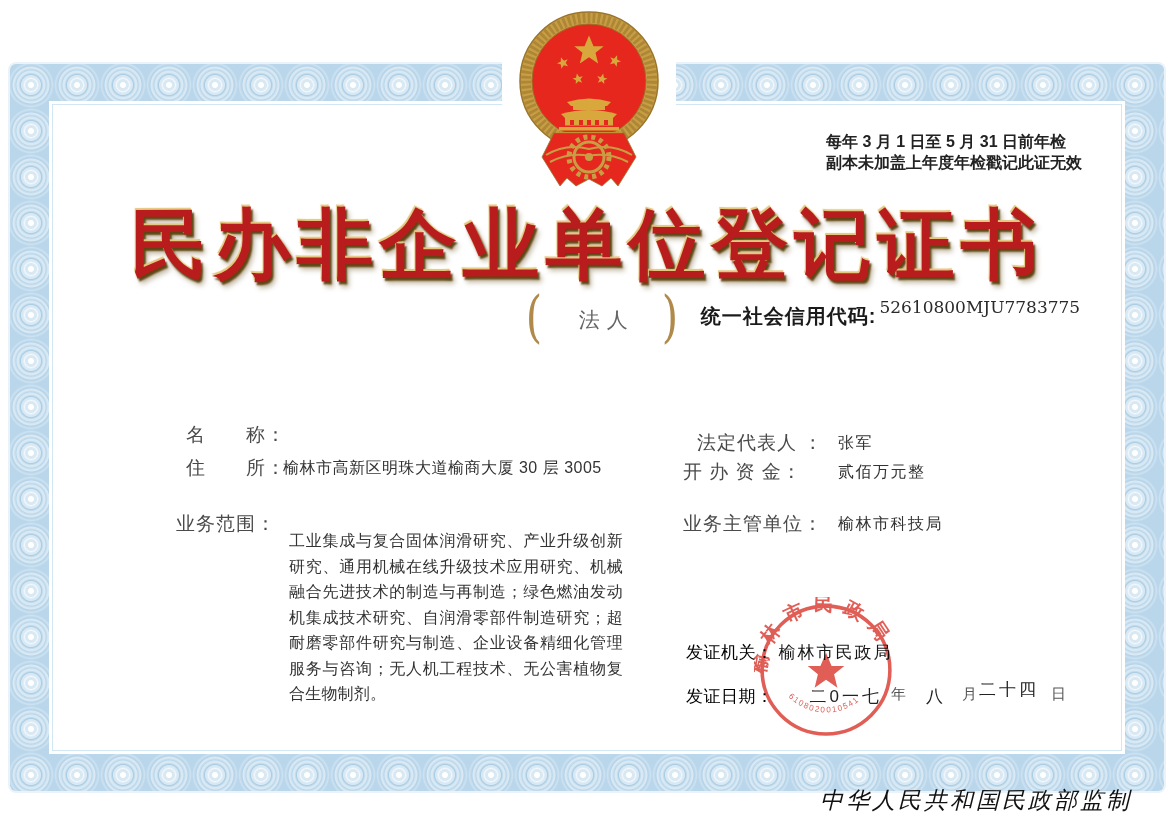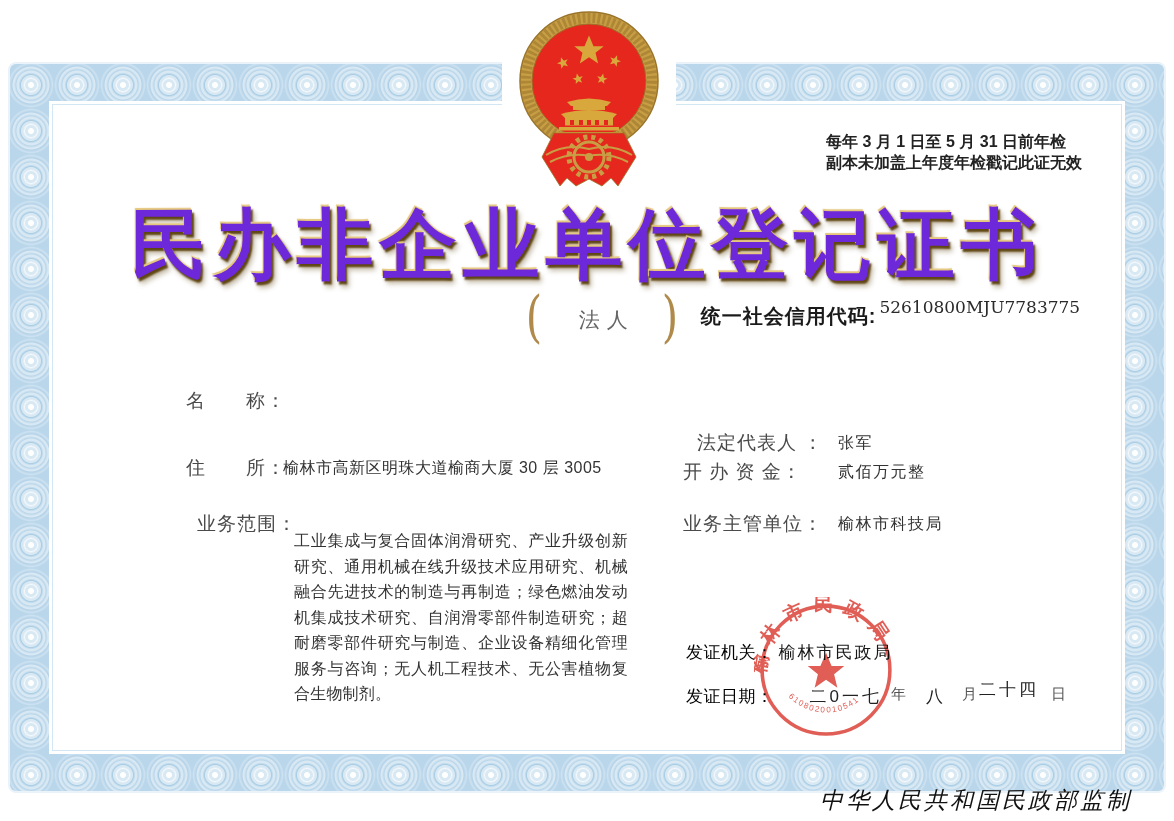--- a/index.html
+++ b/index.html
@@ -20,35 +20,35 @@
   .frame-inner{position:absolute;left:42px;top:40px;right:42px;bottom:40px;background:#fff;
     border:1px solid #d3e6f3;box-shadow:0 0 0 3px #ffffff;}
 
   .emblem-bg{position:absolute;left:502px;top:60px;width:174px;height:50px;background:#fff;}
   .emblem{position:absolute;left:516px;top:5px;width:146px;height:182px;}
 
   .notice{position:absolute;left:826px;top:131px;width:330px;font-size:16px;line-height:21px;
     font-weight:600;color:#222;}
 
   .title{position:absolute;left:0;top:194px;width:100%;text-align:center;
-    font-size:77px;font-weight:bold;letter-spacing:6px;color:#6d28d9;white-space:nowrap;
+    font-size:77px;font-weight:bold;letter-spacing:6px;color:#b91c1c;white-space:nowrap;
     text-shadow:-1px -2px 1px #e4c67c, 2px 3px 2px #5f4512, 4px 6px 5px rgba(95,69,18,0.35);}
 
   .subtitle{position:absolute;left:523px;top:291px;display:flex;align-items:flex-start;white-space:nowrap;}
   .paren{font-size:56px;line-height:52px;color:#b08a4a;font-family:"DejaVu Serif",serif;transform:scaleX(.75);}
   .entity{font-size:21px;color:#666;letter-spacing:7px;margin:15px 24px 0 34px;}
   .code-label{font-size:20px;font-weight:bold;color:#1a1a1a;letter-spacing:1px;margin:12px 0 0 20px;}
   .code-value{font-size:17px;color:#2a2a2a;font-family:"DejaVu Serif",serif;margin:6px 0 0 3px;}
 
   .f-row{position:absolute;display:flex;align-items:flex-start;white-space:nowrap;}
   .f-label{flex:none;font-size:19px;color:#4a4a4a;letter-spacing:1px;}
   .f-value{font-size:16px;color:#333;margin-top:3px;}
-  #row-name{left:186px;top:388px;justify-content:center;}  #row-name .f-label{width:97px;}  #row-name .f-value{letter-spacing:2.5px;}
+  #row-name{left:186px;top:422px;justify-content:center;}  #row-name .f-label{width:97px;}  #row-name .f-value{letter-spacing:2.5px;}
   #row-addr{left:186px;top:455px;}  #row-addr .f-label{width:97px;}  #row-addr .f-value{letter-spacing:.5px;}
-  #row-scope{left:197px;top:511px;} #row-scope .f-label{width:97px;}
+  #row-scope{left:176px;top:511px;gap:16px;} #row-scope .f-label{width:97px;}
   #row-scope .f-value{width:334px;white-space:normal;text-align:justify;line-height:25.5px;
     letter-spacing:.2px;margin-top:17px;}
   #row-rep{left:697px;top:414px;margin-top:16px;}  #row-rep .f-label{width:141px;}
   #row-cap{left:683px;top:459px;}  #row-cap .f-label{width:155px;}
   #row-sup{left:683px;top:511px;}  #row-sup .f-label{width:155px;}
   .f-value.strong{letter-spacing:1.5px;}
 
   .i-row{position:absolute;display:flex;align-items:flex-start;white-space:nowrap;}
   .i-label{font-size:17px;color:#000000;letter-spacing:.5px;}
   .i-value{font-size:17px;color:#161616;letter-spacing:2px;margin-left:5px;}

